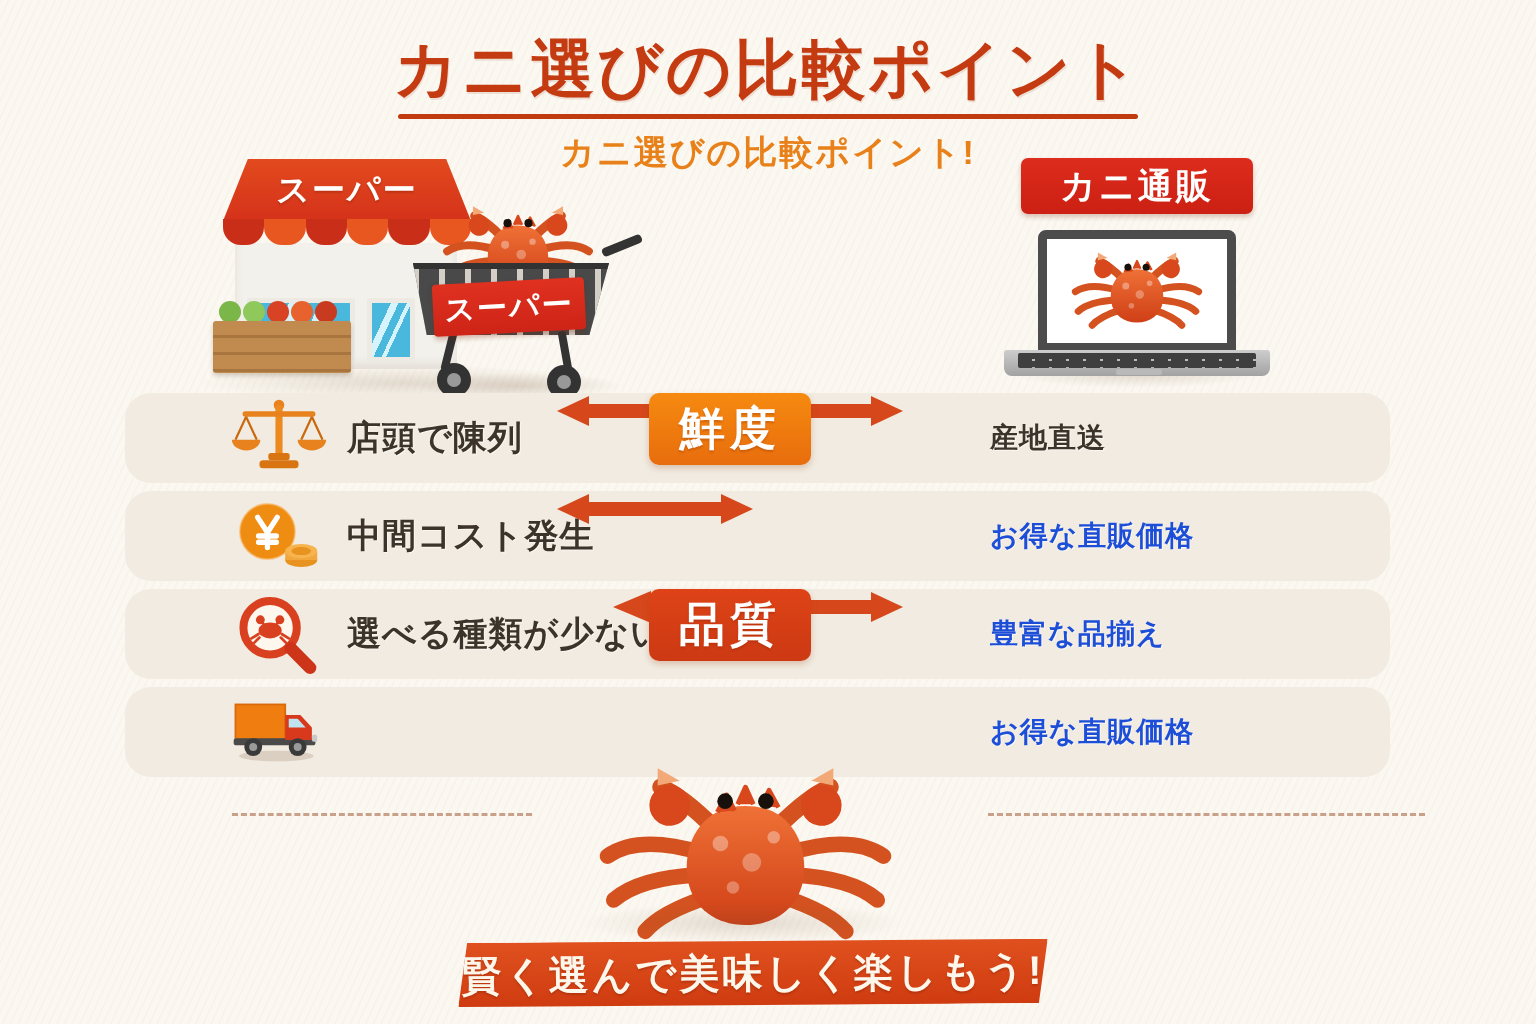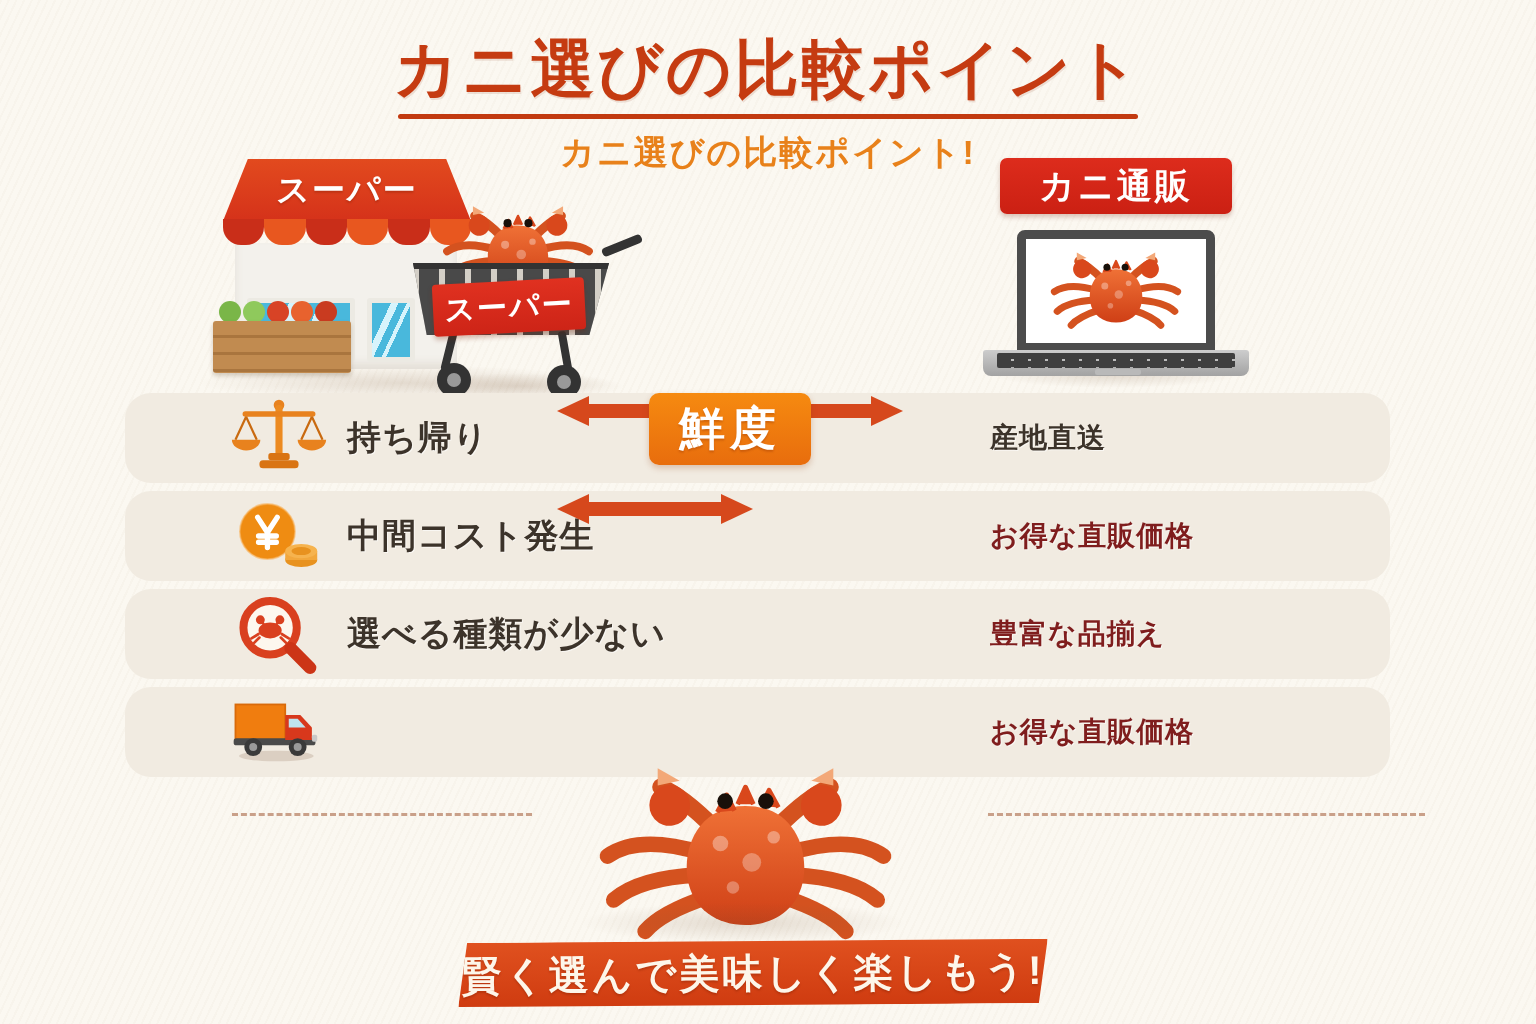--- a/index.html
+++ b/index.html
@@ -69,21 +69,21 @@
   }
   .cart-banner span { color:#fff; font-size:30px; font-weight:900; letter-spacing:2px; }
   .cart-leg { position:absolute; background:#333; border-radius:3px; }
   .leg1 { top:116px; left:40px; width:8px; height:40px; transform:rotate(14deg); }
   .leg2 { top:116px; left:156px; width:8px; height:40px; transform:rotate(-10deg); }
   .handle { position:absolute; top:26px; left:196px; width:42px; height:9px; background:#333; border-radius:4px; transform:rotate(-22deg); }
   .wheel { position:absolute; width:34px; height:34px; border-radius:50%; background:#333; }
   .wheel::after { content:""; position:absolute; inset:10px; border-radius:50%; background:#999; }
   .wh1 { top:148px; left:32px; } .wh2 { top:150px; left:142px; }
   
-  .laptop { position:absolute; top:150px; left:975px; width:285px; height:235px; }
+  .laptop { position:absolute; top:150px; left:996px; width:285px; height:235px; }
   .laptop .ground-shadow { left:15px; top:212px; width:250px; height:26px; }
   .online-banner {
     position:absolute; top:8px; left:25px; width:232px; height:56px;
     background:linear-gradient(180deg,#dd2c1c,#cb2013); border-radius:7px;
     display:flex; align-items:center; justify-content:center; box-shadow:0 3px 5px rgba(120,30,0,.25);
   }
   .online-banner span { color:#fff; font-size:35px; font-weight:900; letter-spacing:3px; }
   .screen {
     position:absolute; top:80px; left:42px; width:198px; height:122px;
     background:#fff; border:9px solid #4c4c4c; border-radius:8px 8px 2px 2px;
@@ -106,21 +106,21 @@
   .row-icon { position:absolute; left:88px; top:5px; width:132px; height:80px; display:flex; align-items:center; justify-content:center; }
   .row-left {
     position:absolute; left:222px; top:0; height:90px; display:flex; align-items:center;
     font-size:34px; font-weight:900; white-space:nowrap; letter-spacing:1px;
   }
   .row-right {
     position:absolute; left:865px; top:0; height:90px; display:flex; align-items:center;
     font-size:28px; font-weight:900; white-space:nowrap; letter-spacing:1px;
   }
   .dark-text { color:#3c332a; text-shadow:1px 1px 0 rgba(255,255,255,.6); }
-  .red-text { color:#7f1d1d; text-shadow:1px 1px 0 rgba(255,255,255,.6); }
+  .red-text { color:#1d4ed8; text-shadow:1px 1px 0 rgba(255,255,255,.6); }
   .center-group { position:absolute; left:430px; top:0; height:90px; display:flex; align-items:flex-start; }
   .arrow { width:100px; height:36px; flex-shrink:0; }
   .center-box {
     min-width:162px; height:72px; margin:0 -6px; padding:0 14px; z-index:2;
     border-radius:10px; display:flex; align-items:center; justify-content:center;
     color:#fff; font-size:46px; font-weight:900; letter-spacing:5px;
     box-shadow:0 3px 6px rgba(150,60,10,.25); text-shadow:0 2px 2px rgba(120,30,0,.25);
   }
   .box-freshness  { background:linear-gradient(180deg,#f68a10,#e86d0d); }
   .box-price      { background:linear-gradient(180deg,#dd4f1e,#cd4116); }
@@ -255,21 +255,21 @@
         <rect x="14" y="15" width="82" height="6" rx="3" fill="#e8821e"></rect>
         <g stroke="#c96a10" stroke-width="2.5" fill="none">
           <path d="M18,21 L6,47 M18,21 L30,47 M92,21 L80,47 M92,21 L104,47"></path>
         </g>
         <path d="M2,47 A16,12 0 0 0 34,47 Z" fill="#e8821e"></path>
         <path d="M76,47 A16,12 0 0 0 108,47 Z" fill="#e8821e"></path>
         <rect x="43" y="62" width="24" height="8" rx="3" fill="#d97413"></rect>
         <rect x="33" y="70" width="44" height="9" rx="4" fill="#d97413"></rect>
       </svg>
     </div>
-    <div class="row-left dark-text">持ち帰り</div>
+    <div class="row-left dark-text">店頭で陳列</div>
     <div class="center-group">
       <svg class="arrow" viewBox="0 0 100 36">
         <polygon points="34,3 2,18 34,33" fill="#d6481c"></polygon>
           <rect x="30" y="11" width="70" height="14" fill="#d6481c"></rect>
       </svg>
       <div class="center-box box-freshness">鮮度</div>
       <svg class="arrow" viewBox="0 0 100 36">
         <rect x="0" y="11" width="70" height="14" fill="#d6481c"></rect>
           <polygon points="66,3 98,18 66,33" fill="#d6481c"></polygon>
       </svg>
@@ -315,20 +315,31 @@
           <circle cx="34" cy="29" r="5"></circle>
             <circle cx="56" cy="29" r="5"></circle>
         </g>
         <g stroke="#d9401f" stroke-width="3" fill="none" stroke-linecap="round">
           <path d="M36,31 Q38,36 42,37 M54,31 Q52,36 48,37"></path>
           <path d="M32,45 L24,50 M33,49 L27,55 M58,45 L66,50 M57,49 L63,55"></path>
         </g>
       </svg>
     </div>
     <div class="row-left dark-text">選べる種類が少ない</div>
+    <div class="center-group">
+      <svg class="arrow" viewBox="0 0 100 36">
+        <polygon points="96,2 58,18 96,34" fill="#d6481c"></polygon>
+          <rect x="90" y="11" width="10" height="14" fill="#d6481c"></rect>
+      </svg>
+      <div class="center-box box-quality">品質</div>
+      <svg class="arrow" viewBox="0 0 100 36">
+        <rect x="0" y="11" width="70" height="14" fill="#d6481c"></rect>
+          <polygon points="66,3 98,18 66,33" fill="#d6481c"></polygon>
+      </svg>
+    </div>
     <div class="row-right red-text">豊富な品揃え</div>
   </div>
 
   <div class="row r4">
     <div class="row-icon">
       <svg width="110" height="80" viewBox="0 0 110 90">
         <ellipse cx="52" cy="72" rx="42" ry="6" fill="rgba(120,85,55,.18)"></ellipse>
         <rect x="6" y="14" width="56" height="40" fill="#f07d0f" stroke="#d96a0a" stroke-width="2"></rect>
         <rect x="4" y="52" width="92" height="8" rx="3" fill="#4a4a4a"></rect>
         <path d="M62,26 h17 l13,14 v14 h-30 z" fill="#d8381c"></path>

